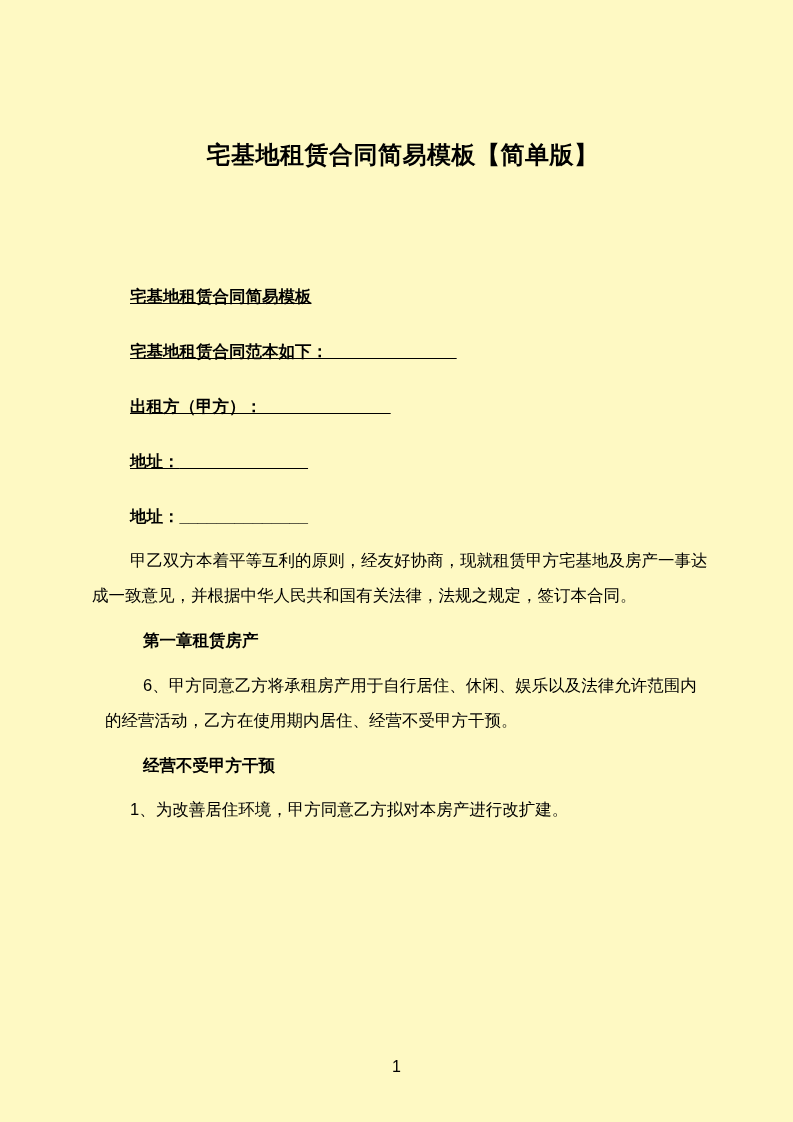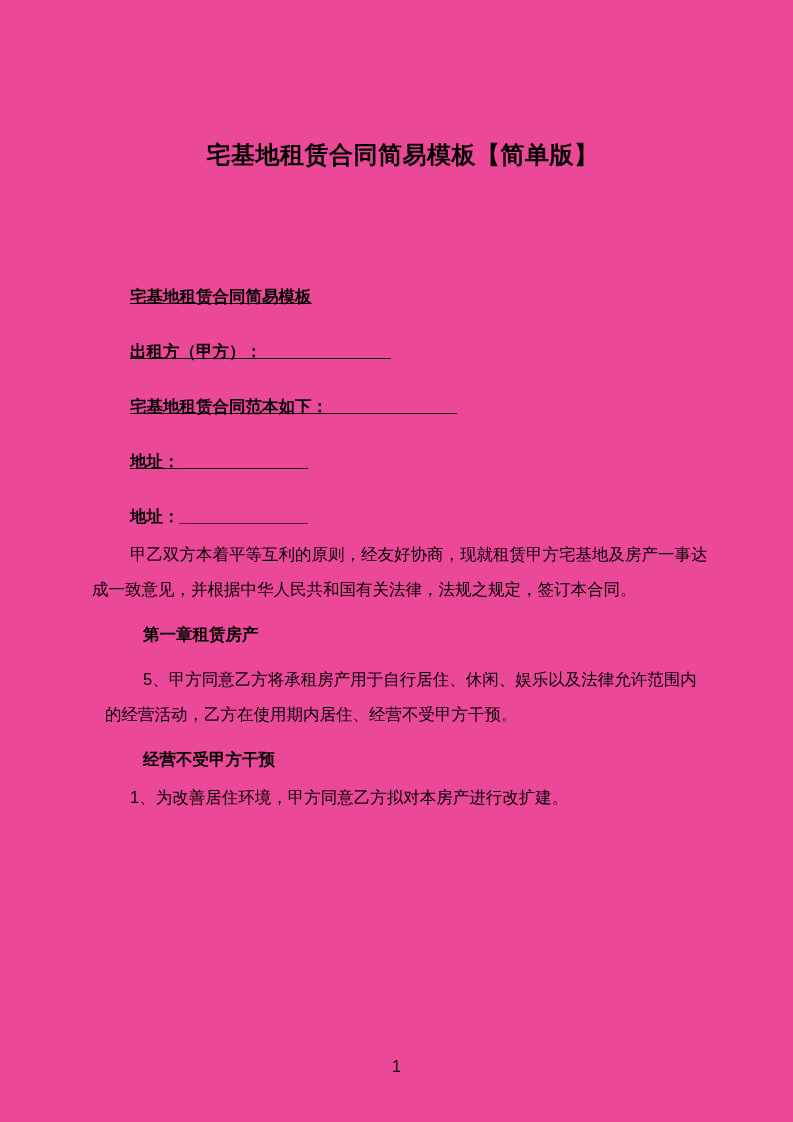--- a/index.html
+++ b/index.html
@@ -5,21 +5,21 @@
   html, body {
     margin: 0;
     padding: 0;
     background: #ffffff;
   }
   .page {
     position: relative;
     width: 793px;
     height: 1122px;
     margin: 0 auto;
-    background: #ec4899;
+    background: #fef9c3;
     box-sizing: border-box;
     padding: 0 80px 0 92px;
     overflow: hidden;
     font-family: "Liberation Sans", "DejaVu Sans", sans-serif;
     color: #000000;
   }
   .doc-title {
     margin: 138px 0 0 0;
     font-size: 24px;
     font-weight: bold;
@@ -32,21 +32,21 @@
     font-size: 16.5px;
     line-height: 35px;
     text-indent: 38px;
     word-break: break-all;
   }
   .bold { font-weight: bold; }
   .blank { font-weight: bold; letter-spacing: 0; }
   .subtitle   { margin-top: 107px; }
   .mb20 { margin-bottom: 20px; text-decoration: underline; }
   .mt10 { margin-top: 10px; margin-left: 13px; }
-  .mt15 { margin-top: 3px; }
+  .mt15 { margin-top: 9px; }
   .mt20 { margin-top: 20px; }
   .page-number {
     position: absolute;
     left: 0;
     right: 0;
     bottom: 45px;
     text-align: center;
     font-size: 16px;
     line-height: 20px;
     color: #000000;
@@ -54,35 +54,35 @@
 </style>
 </head>
 <body>
 
 <div class="page">
 
   <h1 class="doc-title">宅基地租赁合同简易模板【简单版】</h1>
 
   <p class="bold subtitle mb20">宅基地租赁合同简易模板</p>
 
+  <p class="bold mb20"><span>宅基地租赁合同范本如下：</span><span class="blank">______________</span></p>
+
   <p class="bold mb20"><span>出租方（甲方）：</span><span class="blank">______________</span></p>
-
-  <p class="bold mb20"><span>宅基地租赁合同范本如下：</span><span class="blank">______________</span></p>
 
   <p class="bold mb20"><span>地址：</span><span class="blank">______________</span></p>
 
 
   <p class="bold"><span>地址：</span><span class="blank">______________</span></p>
 
   <p class="mt15">甲乙双方本着平等互利的原则，经友好协商，现就租赁甲方宅基地及房产一事达成一致意见，并根据中华人民共和国有关法律，法规之规定，签订本合同。</p>
 
   <p class="bold mt10">第一章租赁房产</p>
 
 
-  <p class="mt10">5、甲方同意乙方将承租房产用于自行居住、休闲、娱乐以及法律允许范围内的经营活动，乙方在使用期内居住、经营不受甲方干预。</p>
+  <p class="mt10">6、甲方同意乙方将承租房产用于自行居住、休闲、娱乐以及法律允许范围内的经营活动，乙方在使用期内居住、经营不受甲方干预。</p>
 
   <p class="bold mt10">经营不受甲方干预</p>
 
   <p class="mt15">1、为改善居住环境，甲方同意乙方拟对本房产进行改扩建。</p>
 
   <div class="page-number">1</div>
 
 </div>
 
 </body></html>

